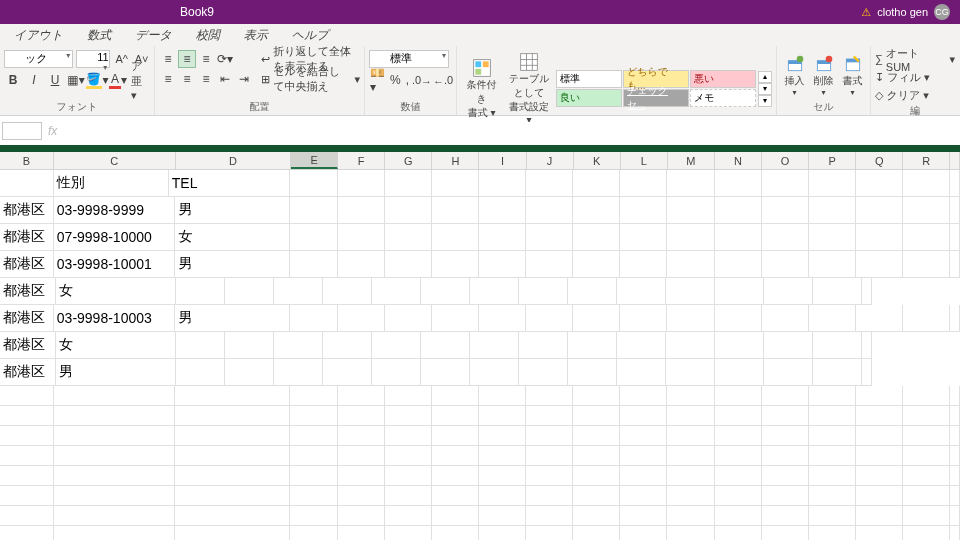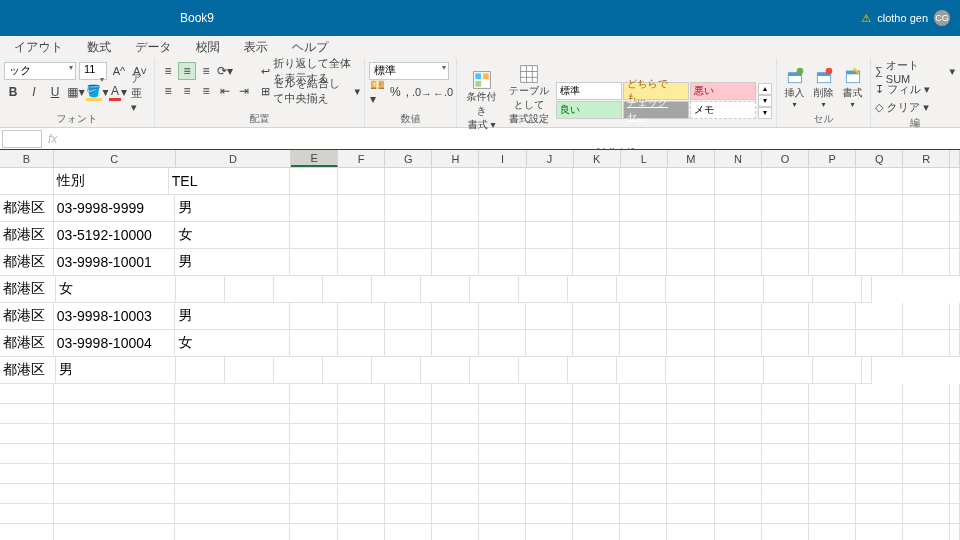--- a/index.html
+++ b/index.html
@@ -1,39 +1,39 @@
 <!DOCTYPE html>
 <html><head>
 <meta charset="utf-8">
 <style>
 * { margin: 0; padding: 0; box-sizing: border-box; font-family: "Segoe UI", "Yu Gothic UI", sans-serif; }
 body { background: #fff; width: 960px; height: 540px; overflow: hidden; font-size: 12px; }
 
 
-.title-bar { background: #0369a1; height: 36px; display: flex; align-items: center; color: #fff; font-size: 12px; position: relative; }
+.title-bar { background: #701a75; height: 24px; display: flex; align-items: center; color: #fff; font-size: 12px; position: relative; }
 .title-bar .doc-title { position: absolute; left: 180px; }
 .search-box { position: absolute; left: 370px; background: #2e8b57; width: 244px; height: 18px; border-radius: 2px; display: flex; align-items: center; padding: 0 6px; color: #cfe7da; font-size: 11px; gap: 6px; }
 .search-box svg { width: 11px; height: 11px; fill: #cfe7da; }
 .title-user { position: absolute; right: 10px; display: flex; align-items: center; gap: 6px; font-size: 11px; }
 .title-user .warn { color: #ffc107; }
 .avatar { width: 16px; height: 16px; background: #9e9e9e; border-radius: 50%; display: flex; align-items: center; justify-content: center; font-size: 9px; color: #fff; }
 
 
-.ribbon-tabs { height: 22px; background: #f3f2f1; display: flex; align-items: center; padding-left: 2px; font-size: 12px; color: #444; }
+.ribbon-tabs { height: 22px; background: #f3f2f1; display: flex; align-items: center; padding-left: 2px; font-size: 12px; color: #444; font-style: italic; }
 .ribbon-tabs .tab { padding: 0 12px; height: 22px; display: flex; align-items: center; cursor: pointer; }
 
 
 .ribbon { height: 70px; background: #f3f2f1; border-bottom: 1px solid #d4d4d4; display: flex; }
 .group { display: flex; flex-direction: column; justify-content: space-between; padding: 2px 4px 1px 4px; border-right: 1px solid #e1e1e1; }
 .group-label { text-align: center; font-size: 10px; color: #666; }
 .group-content { display: flex; gap: 2px; flex: 1; padding-top: 2px; }
 
 
 .font-row { display: flex; gap: 3px; align-items: center; }
-.sel { border: 1px solid #c8c8c8; background: #fff; height: 18px; font-size: 11px; padding: 0 12px 0 4px; position: relative; }
+.sel { border: 1px solid #c8c8c8; background: #fff; height: 18px; font-size: 11px; padding: 0 12px 0 20px; position: relative; }
 .sel::after { content: "▾"; position: absolute; right: 2px; font-size: 8px; color: #666; }
 .iconbtn { width: 18px; height: 18px; display: flex; align-items: center; justify-content: center; font-size: 12px; color: #444; cursor: pointer; border: 1px solid transparent; }
 .iconbtn.small { font-size: 11px; }
 .font-col { display: flex; flex-direction: column; gap: 2px; }
 
 
 .align-grid { display: flex; flex-direction: column; gap: 2px; }
 .align-row { display: flex; gap: 1px; }
 .align-row .iconbtn.active { background: #d4ead9; border: 1px solid #8dbd99; }
 
@@ -56,21 +56,21 @@
 .gallery-scroll .scrbtn { width: 14px; height: 12px; border: 1px solid #ccc; background: #fff; font-size: 8px; display: flex; align-items: center; justify-content: center; }
 
 
 .cells-btns { display: flex; gap: 2px; text-align: center; }
 
 
 .edit-col { display: flex; flex-direction: column; gap: 0; width: 82px; }
 .edit-row { display: flex; align-items: center; gap: 3px; height: 18px; font-size: 11px; color: #444; }
 
 
-.formula-bar { height: 22px; border-bottom: 1px solid #14532d; display: flex; align-items: center; background: #fff; }
+.formula-bar { height: 36px; border-bottom: 7px solid #14532d; display: flex; align-items: center; background: #fff; }
 .formula-bar .name-box { width: 40px; height: 18px; border: 1px solid #c8c8c8; margin-left: 2px; font-size: 11px; padding: 0 2px; }
 .formula-bar .fx-btns { display: flex; gap: 4px; padding: 0 6px; color: #bbb; font-style: italic; }
 .formula-bar .fx-input { flex: 1; height: 18px; border: none; font-size: 12px; }
 
 
 .colheaders { height: 18px; display: flex; background: #f3f2f1; border-bottom: 1px solid #d4d4d4; font-size: 11px; color: #444; }
 .colheaders .ch { border-right: 1px solid #d4d4d4; display: flex; align-items: center; justify-content: center; }
 .colheaders .ch.selected { background: #d2d2cf; border-bottom: 2px solid #217346; }
 .col-B { width: 56px; }
 .col-C { width: 127px; }
@@ -331,21 +331,21 @@
       <div class="cell col-narrow"></div>
       <div class="cell col-narrow"></div>
       <div class="cell col-narrow"></div>
       <div class="cell col-narrow"></div>
       <div class="cell col-narrow"></div>
       <div class="cell col-narrow"></div>
       <div class="cell col-last"></div>
     </div>
     <div class="grid-row">
       <div class="cell col-B">都港区</div>
-      <div class="cell col-C">03-5192-10000</div>
+      <div class="cell col-C">07-9998-10000</div>
       <div class="cell col-D">女</div>
       <div class="cell col-narrow"></div>
       <div class="cell col-narrow"></div>
       <div class="cell col-narrow"></div>
       <div class="cell col-narrow"></div>
       <div class="cell col-narrow"></div>
       <div class="cell col-narrow"></div>
       <div class="cell col-narrow"></div>
       <div class="cell col-narrow"></div>
       <div class="cell col-narrow"></div>
@@ -410,21 +410,20 @@
       <div class="cell col-narrow"></div>
       <div class="cell col-narrow"></div>
       <div class="cell col-narrow"></div>
       <div class="cell col-narrow"></div>
       <div class="cell col-narrow"></div>
       <div class="cell col-narrow"></div>
       <div class="cell col-last"></div>
     </div>
     <div class="grid-row">
       <div class="cell col-B">都港区</div>
-      <div class="cell col-C">03-9998-10004</div>
       <div class="cell col-D">女</div>
       <div class="cell col-narrow"></div>
       <div class="cell col-narrow"></div>
       <div class="cell col-narrow"></div>
       <div class="cell col-narrow"></div>
       <div class="cell col-narrow"></div>
       <div class="cell col-narrow"></div>
       <div class="cell col-narrow"></div>
       <div class="cell col-narrow"></div>
       <div class="cell col-narrow"></div>

